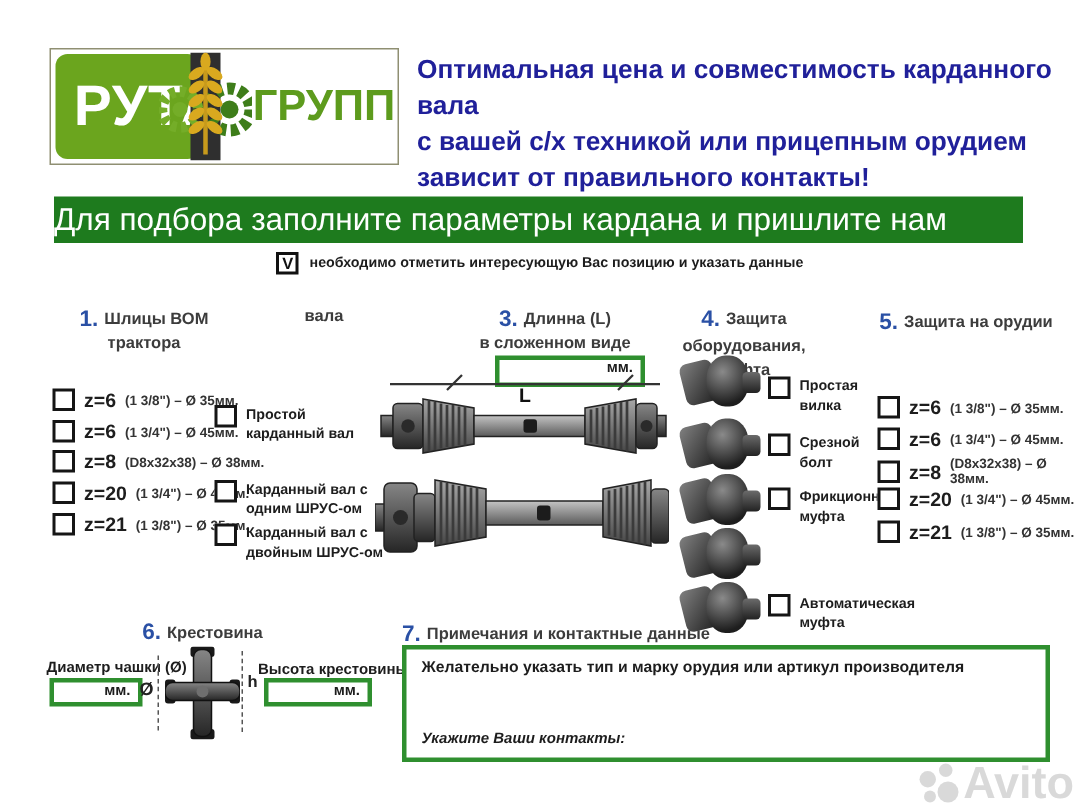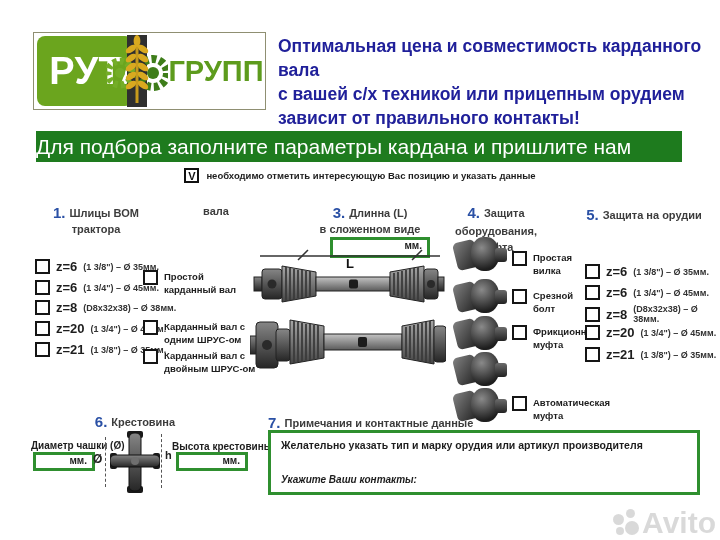--- a/index.html
+++ b/index.html
@@ -64,21 +64,21 @@
             background:radial-gradient(circle at 38% 32%, #8a8a8a, #1e1e1e 75%); border-radius:45%; }
   .cpl .s { left:40px; top:12px; width:12px; height:14px; background:linear-gradient(#6b6b6b,#222);
             border-radius:3px; }
 
   
   .s6lab { position:absolute; font-size:10px; font-weight:bold; color:#1d1d1d; }
   .dash-v { position:absolute; border-left:1px dashed #555; width:0; }
   .sym { position:absolute; font-weight:bold; color:#222; }
 
   
-  .s7box { position:absolute; left:268px; top:430px; width:432px; height:65px; border:3px solid #2f8f2f; background:#fff; }
+  .s7box { position:absolute; left:268px; top:430px; width:432px; height:78px; border:3px solid #2f8f2f; background:#fff; }
   .s7hint { position:absolute; left:10px; top:6px; font-size:10.5px; font-weight:bold; color:#1d1d1d; }
   .s7contacts { position:absolute; left:10px; bottom:7px; font-size:10px; font-weight:bold; color:#1d1d1d;font-style:italic; }
 
   
   .wm { position:absolute; right:4px; bottom:2px; display:flex; align-items:flex-end; gap:3px;
         color:#d8d8d8; opacity:.95; }
   .wm .dots { position:relative; width:26px; height:30px; }
   .wm .dots b { position:absolute; background:#d8d8d8; border-radius:50%; }
   .wm .d1 { left:0; top:6px; width:11px; height:11px; }
   .wm .d2 { left:3px; top:19px; width:8px; height:8px; }

